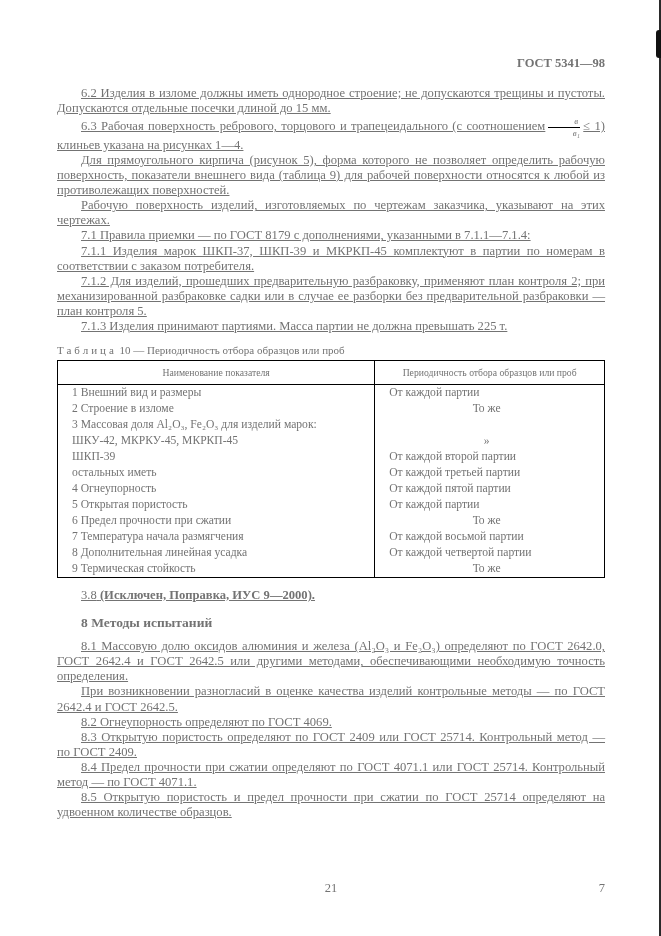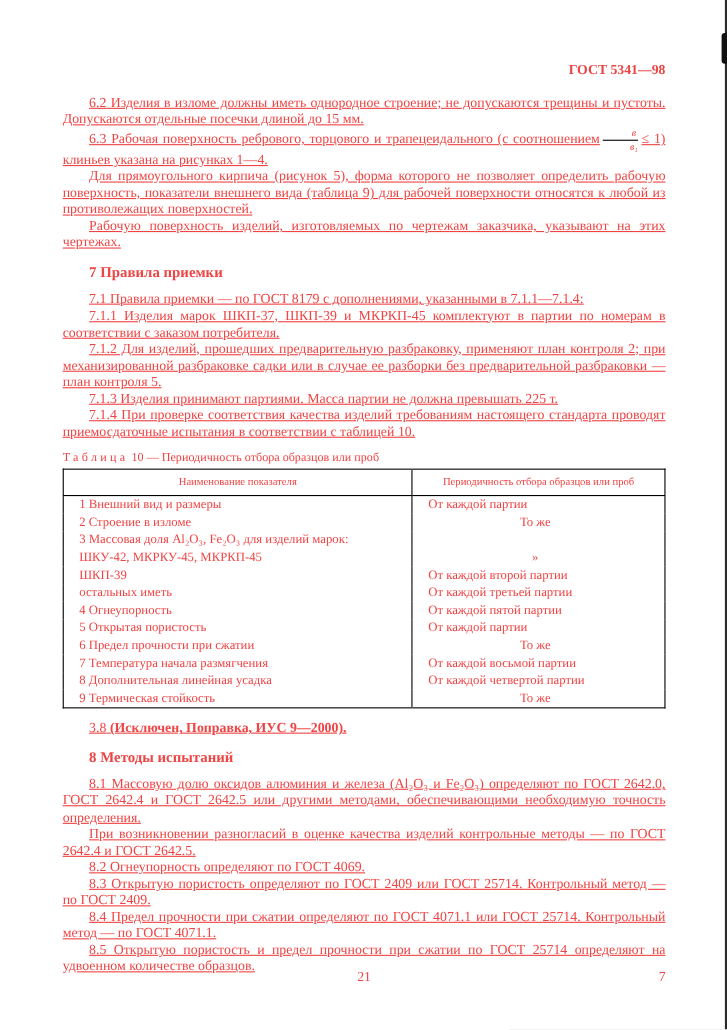--- a/index.html
+++ b/index.html
@@ -3,21 +3,21 @@
 <meta charset="utf-8">
 <style>
   html, body { margin: 0; padding: 0; background: #e8e8e8; }
   .page {
     position: relative;
     width: 661px;
     height: 936px;
     margin: 0 auto;
     background: #ffffff;
     font-family: "Liberation Serif", "DejaVu Serif", serif;
-    color: #ef4444;
+    color: #737373;
     overflow: hidden;
   }
   .scan-edge {
     position: absolute;
     right: 0; top: 0;
     width: 2px; height: 100%;
     background: #2a2a2a;
   }
   .scan-blob {
     position: absolute;
@@ -123,27 +123,25 @@
   <div class="content">
     <div class="doc-code">ГОСТ 5341—98</div>
 
     <p class="body">6.2 Изделия в изломе должны иметь однородное строение; не допускаются трещины и пустоты. Допускаются отдельные посечки длиной до 15 мм.</p>
 
     <p class="body"><span>6.3 Рабочая поверхность ребрового, торцового и трапецеидального (с соотношением</span><span class="frac"><span class="num">в</span><span class="den">в₁</span></span><span>≤ 1) клиньев указана на рисунках 1—4.</span></p>
 
     <p class="body">Для прямоугольного кирпича (рисунок 5), форма которого не позволяет определить рабочую поверхность, показатели внешнего вида (таблица 9) для рабочей поверхности относятся к любой из противолежащих поверхностей.</p>
     <p class="body">Рабочую поверхность изделий, изготовляемых по чертежам заказчика, указывают на этих чертежах.</p>
 
-    <h2 class="sec">7 Правила приемки</h2>
 
     <p class="body">7.1 Правила приемки — по ГОСТ 8179 с дополнениями, указанными в 7.1.1—7.1.4:</p>
     <p class="body">7.1.1 Изделия марок ШКП-37, ШКП-39 и МКРКП-45 комплектуют в партии по номерам в соответствии с заказом потребителя.</p>
     <p class="body">7.1.2 Для изделий, прошедших предварительную разбраковку, применяют план контроля 2; при механизированной разбраковке садки или в случае ее разборки без предварительной разбраковки — план контроля 5.</p>
     <p class="body">7.1.3 Изделия принимают партиями. Масса партии не должна превышать 225 т.</p>
-    <p class="body">7.1.4 При проверке соответствия качества изделий требованиям настоящего стандарта проводят приемосдаточные испытания в соответствии с таблицей 10.</p>
 
     <div class="caption"><span class="spaced">Таблица</span> <span>10 — Периодичность отбора образцов или проб</span></div>
 
     <table class="t10">
       <colgroup>
           <col class="w1">
           <col class="w2">
         </colgroup>
       <thead>
         <tr>

